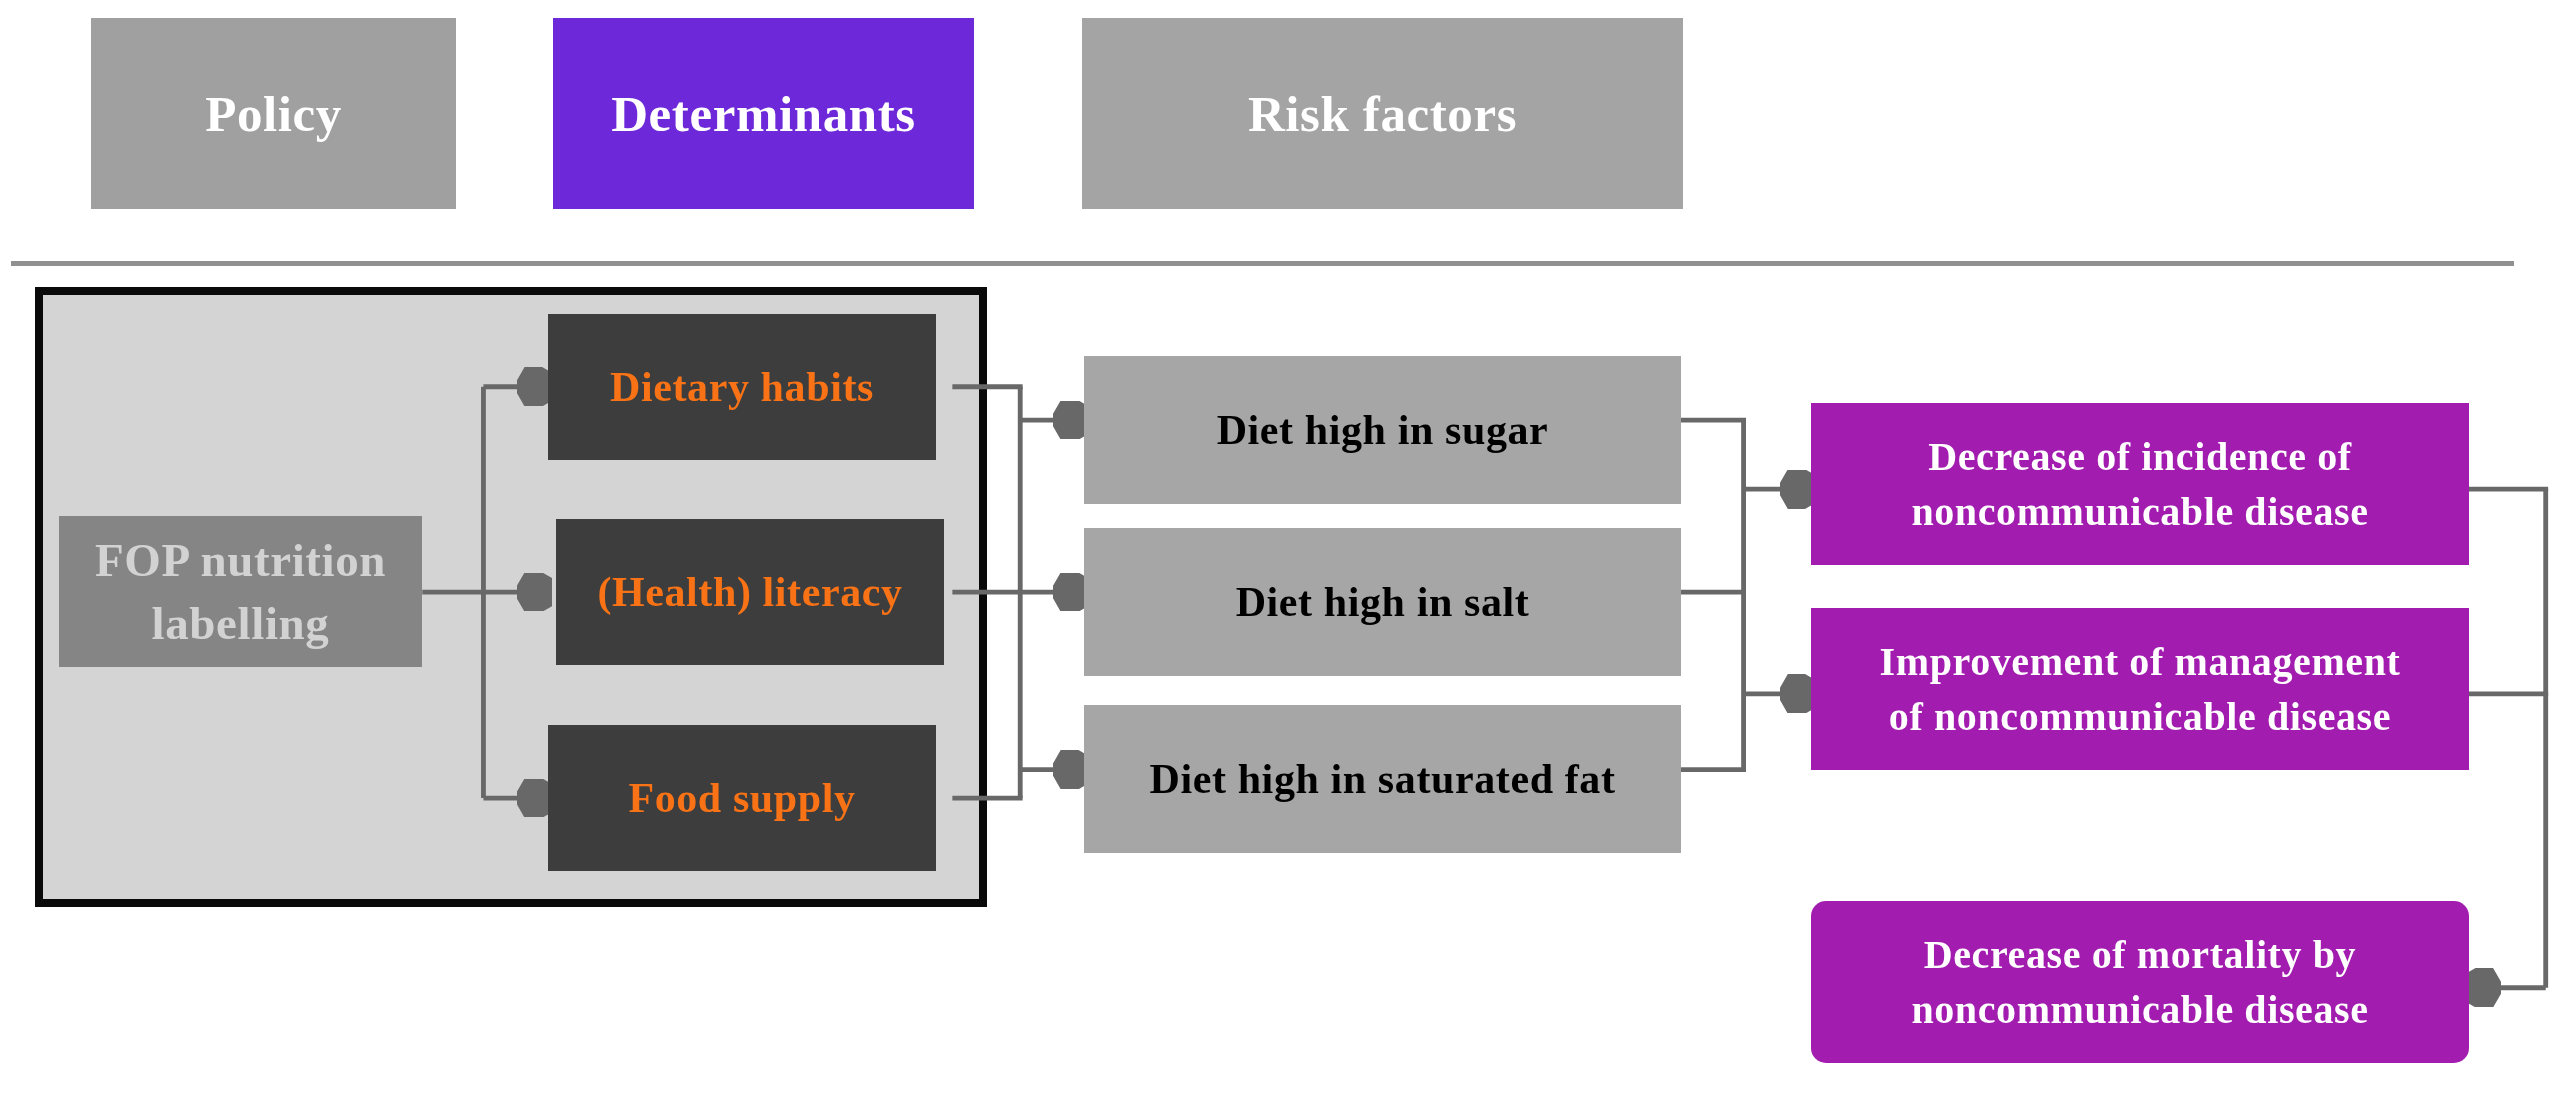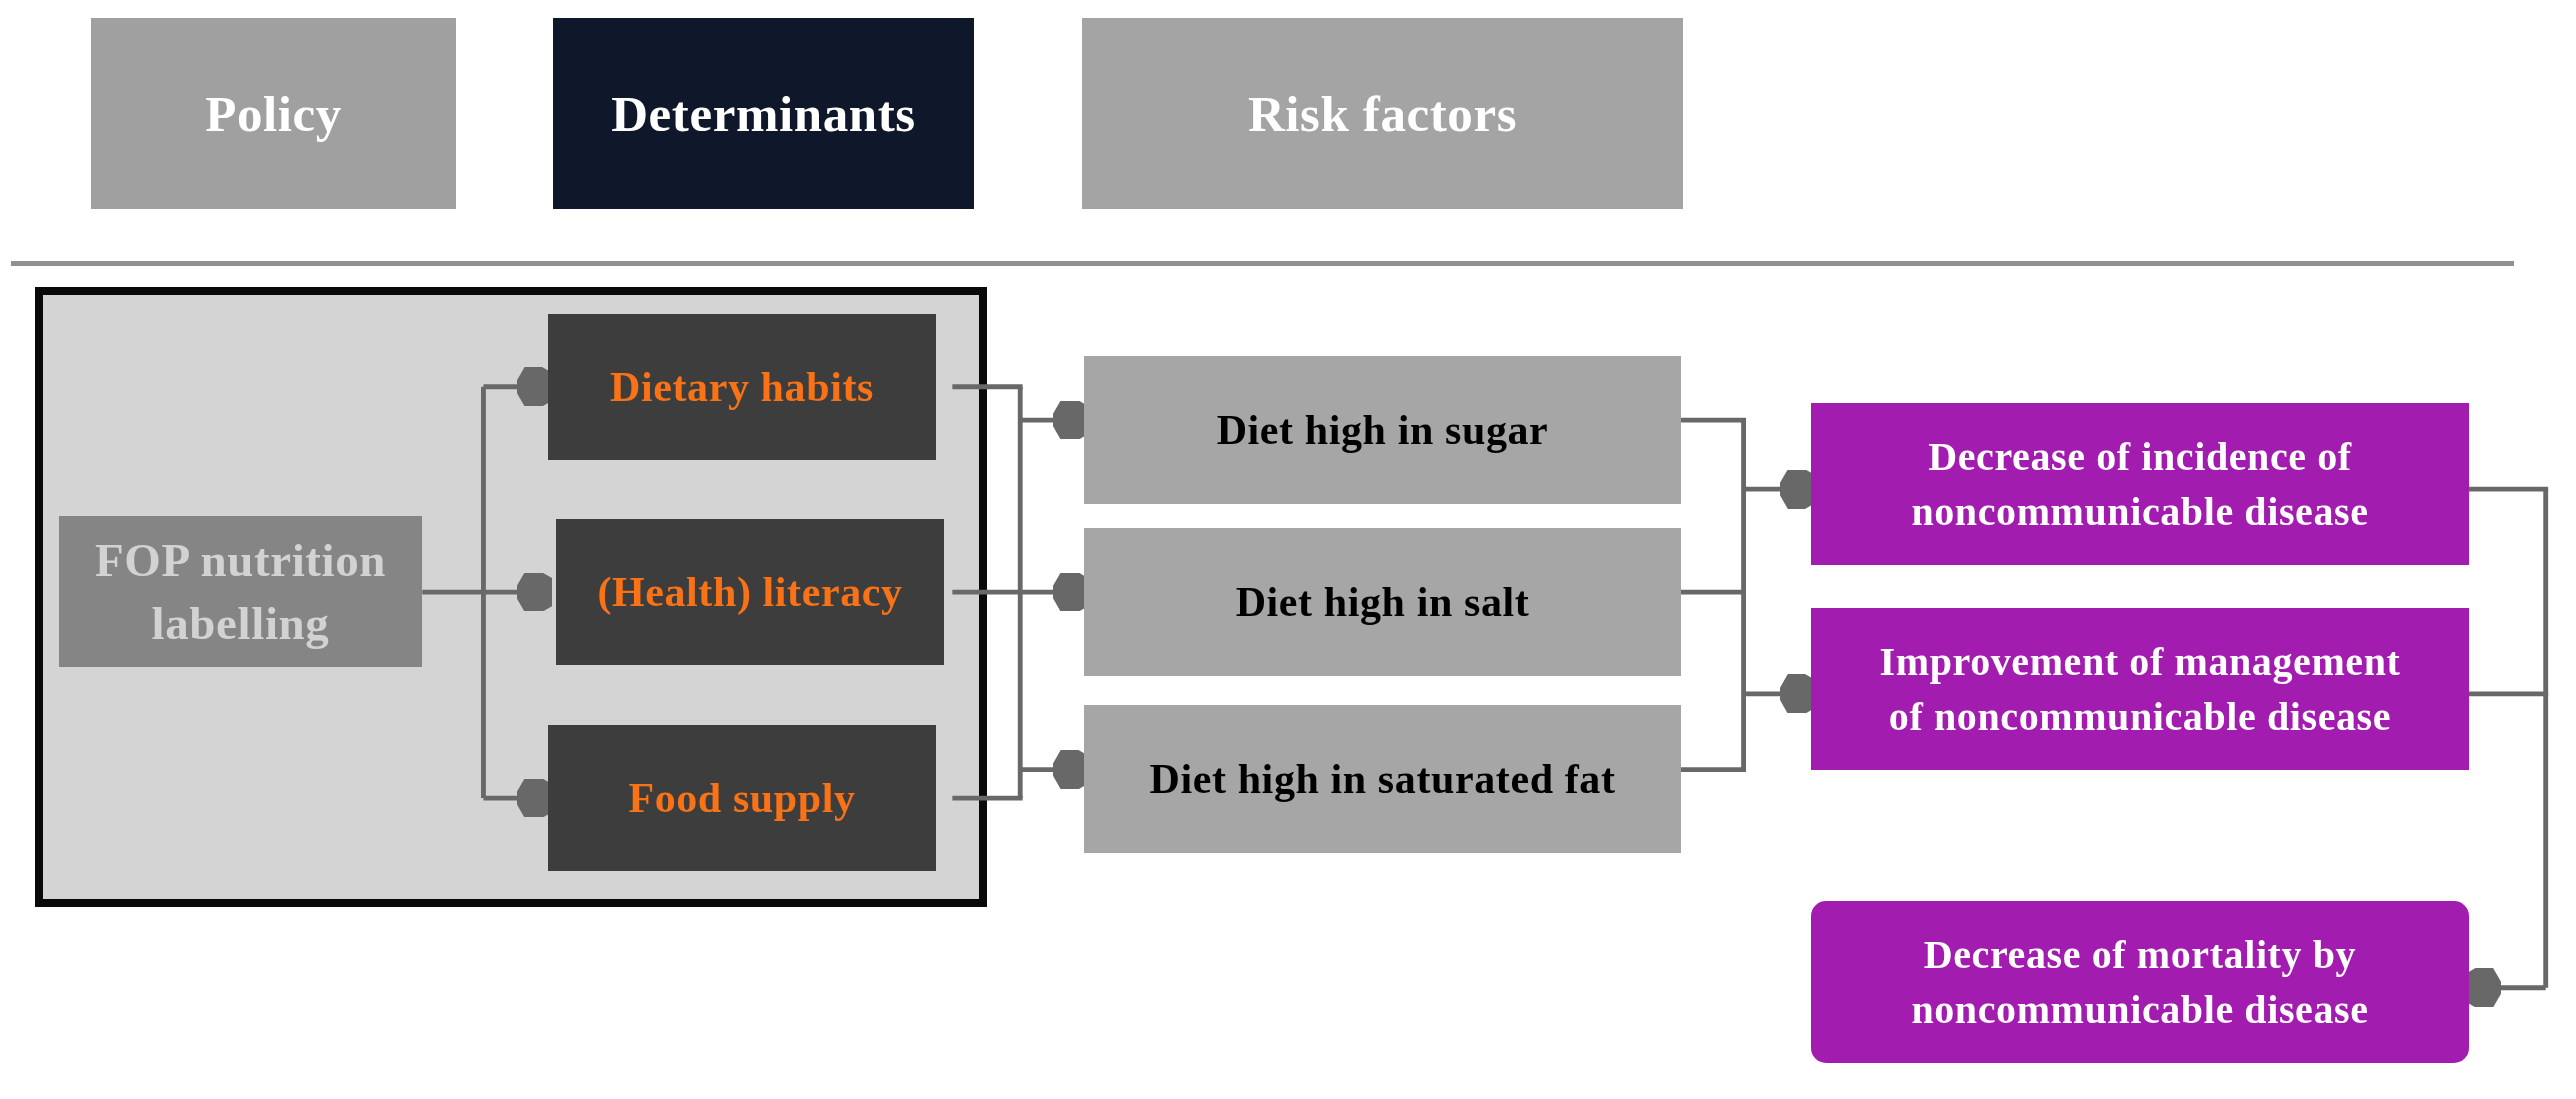--- a/index.html
+++ b/index.html
@@ -21,21 +21,21 @@
     align-items: center;
     justify-content: center;
     text-align: center;
     font-weight: bold;
     box-sizing: border-box;
     letter-spacing: 0.6px;
   }
   
   .hdr { top: 18px; height: 191px; font-size: 51px; color: #ffffff; }
   #hdr-policy        { left: 59px;   width: 365px;  background: #a0a0a0; margin-left: 32px; }
-  #hdr-determinants  { left: 553px;  width: 421px;  background: #0f172a; }
+  #hdr-determinants  { left: 553px;  width: 421px;  background: #6d28d9; }
   #hdr-risk          { left: 1082px; width: 601px;  background: #a4a4a4; }
   #hdr-outcomes      { left: 1811px; width: 660px; background: #a4a4a4; }
   
   #divider {
     left: 11px; top: 261px; width: 2503px; height: 4.8px;
     background: #909090;
   }
   
   #policy-panel {
     left: 35px; top: 287px; width: 952px; height: 620px;

